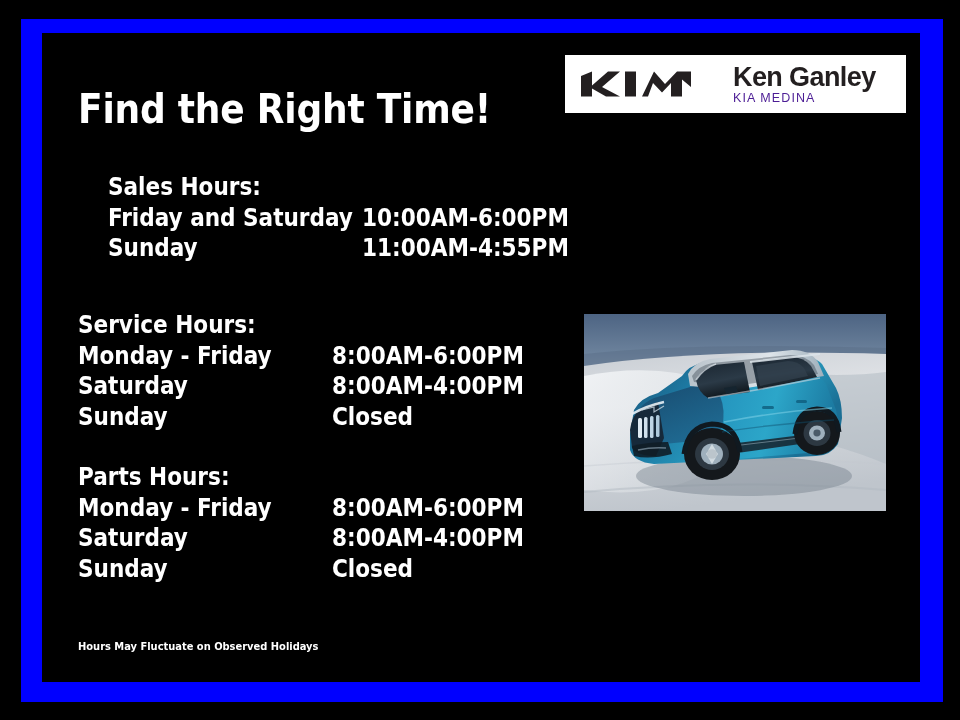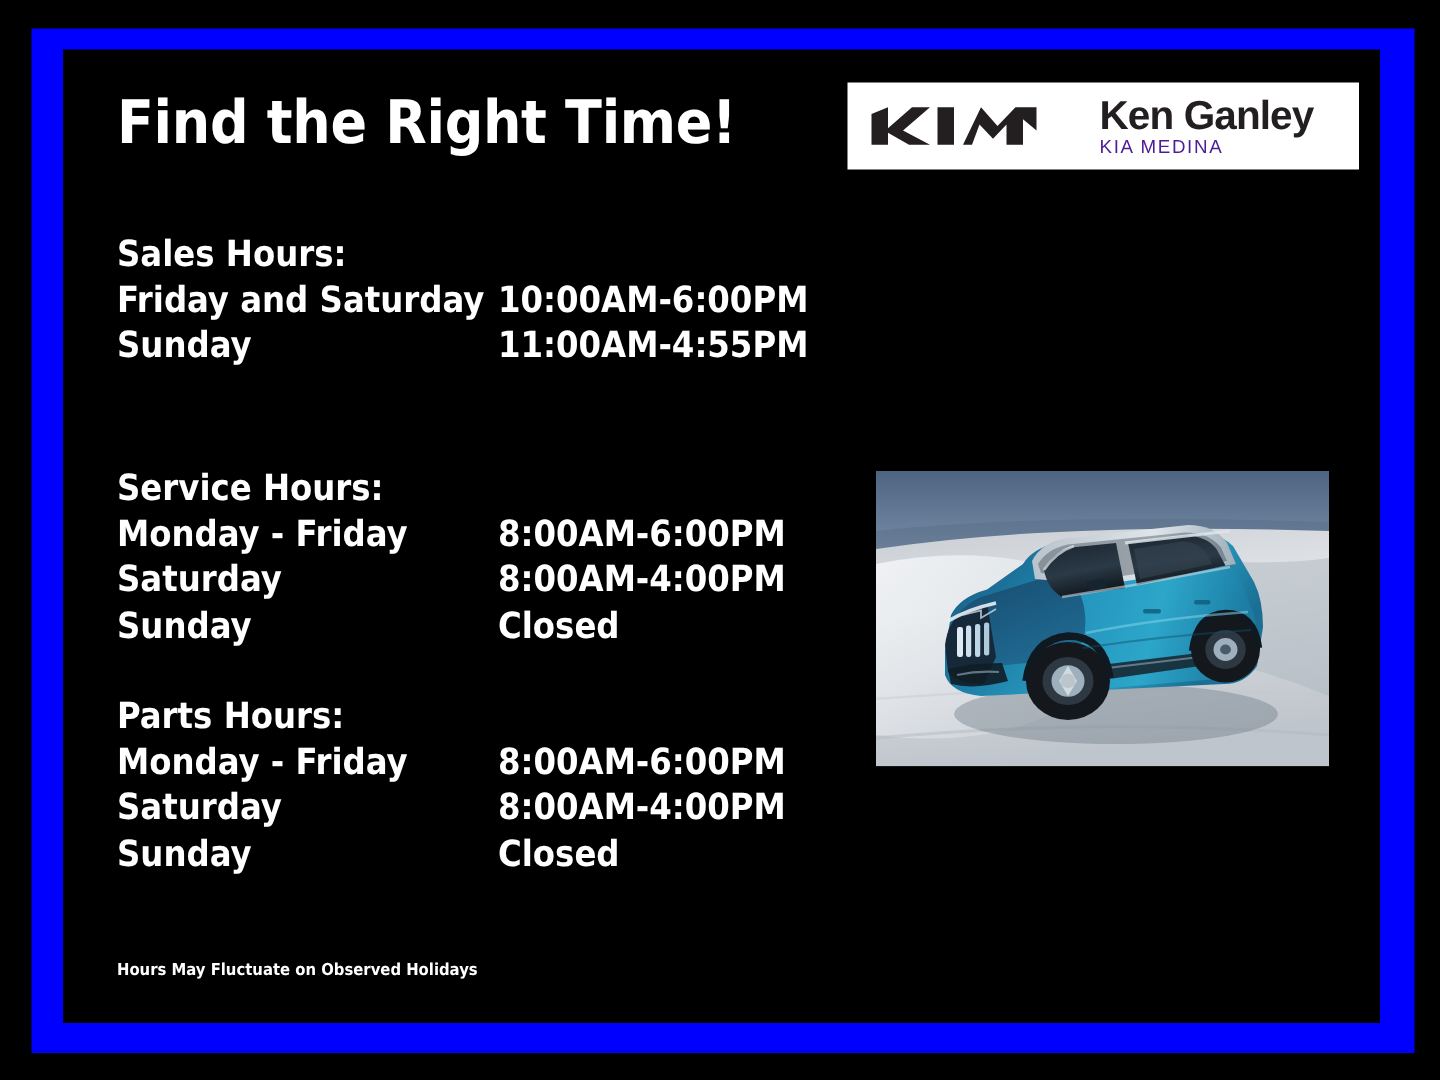--- a/index.html
+++ b/index.html
@@ -45,32 +45,32 @@
     font-family: "DejaVu Sans Condensed", "Liberation Sans Narrow", "Liberation Sans", sans-serif;
     font-stretch: condensed;
     font-weight: bold;
     color: #ffffff;
     white-space: nowrap;
   }
 
   #page-title {
     position: absolute;
     left: 78px;
-    top: 62px;
+    top: 89px;
     font-size: 40px;
     letter-spacing: -0.2px;
     line-height: 1;
   }
 
   
   .hours-block {
     position: absolute;
     left: 78px;
   }
-  #block-sales   { top: 154px; }
+  #block-sales   { top: 172px; margin-left: 30px; }
   #block-service { top: 310px; }
   #block-parts   { top: 462px; }
 
   .block-heading {
     font-size: 24px;
     line-height: 30.5px;
     height: 30.5px;
   }
   .hours-row {
     display: flex;

